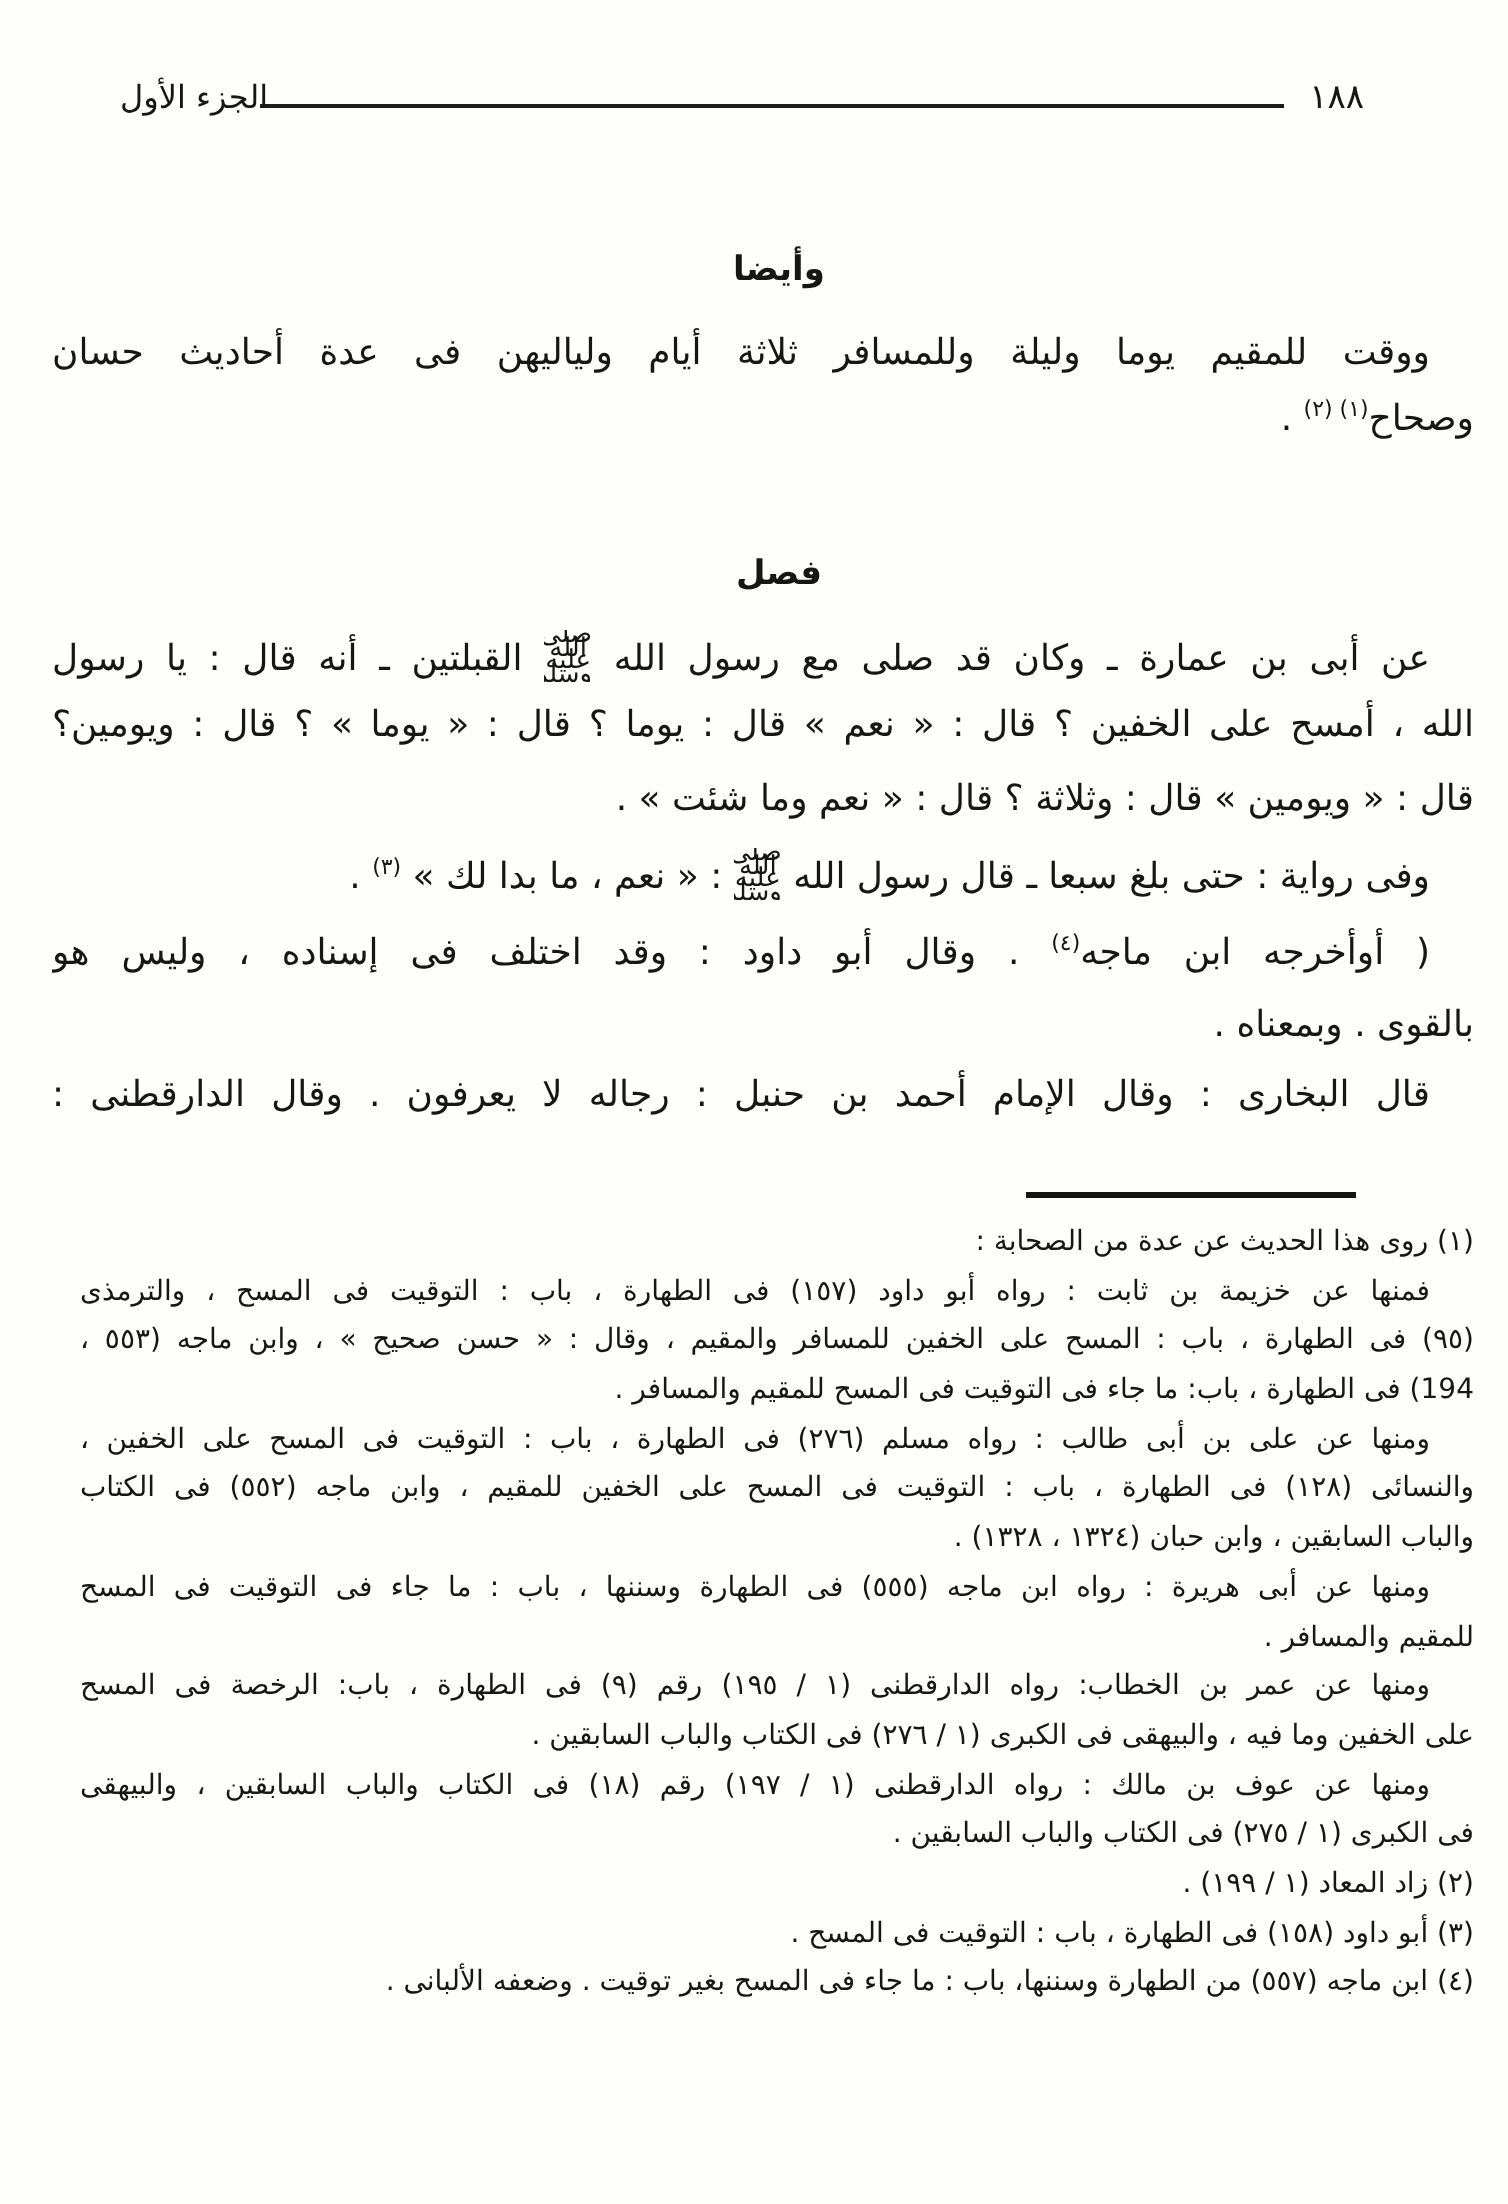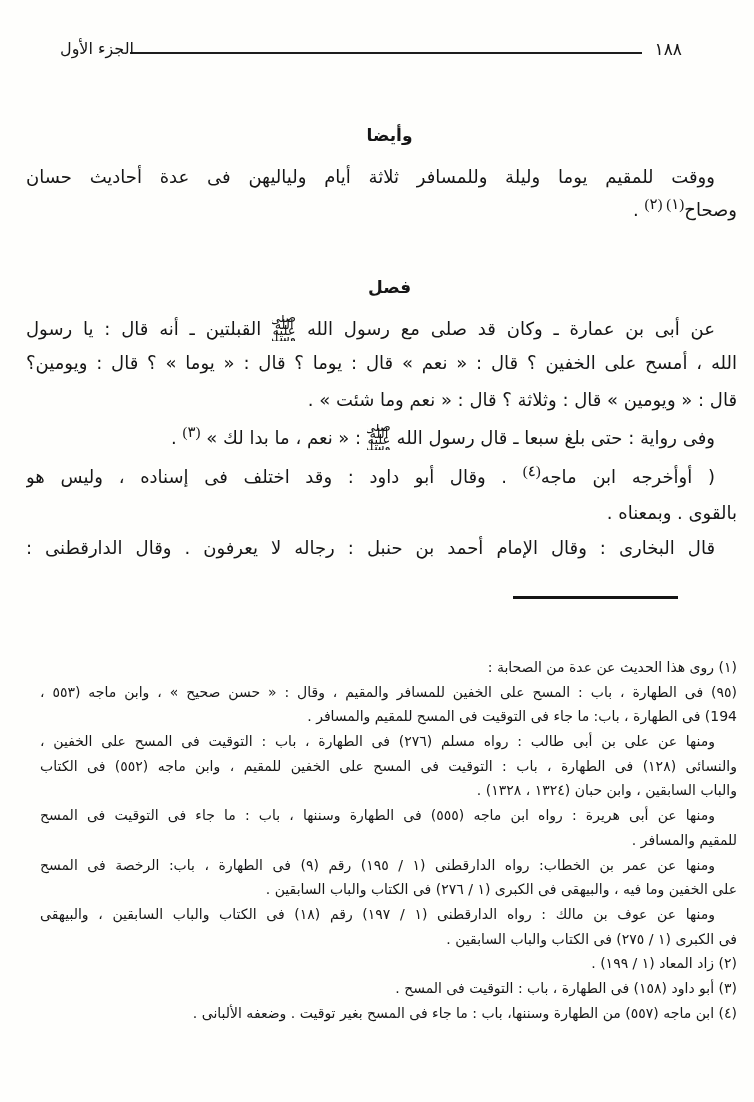--- a/index.html
+++ b/index.html
@@ -23,31 +23,31 @@
     font-size:18px;line-height:28px;height:28px;overflow:hidden;
   }
   .hd{
     position:absolute;right:17px;left:42px;
     font-size:17px;line-height:34px;height:34px;
     font-weight:bold;text-align:center;
   }
   .j{text-align:justify;text-align-last:justify;}
   .r{text-align:right;}
   .ind{padding-right:22px;}
-  .sup{font-size:15px;vertical-align:super;line-height:0;font-family:Liberation Serif, serif;}
+  .sup{font-size:11px;vertical-align:super;line-height:0;}
   .pbuh{
     display:inline-block;width:24px;font-size:13px;line-height:6.5px;
     text-align:center;vertical-align:-6px;white-space:normal;overflow:hidden;
     max-height:27px;
   }
   
   .fn-divider{position:absolute;top:596px;right:76px;width:165px;height:0;border-top:3px solid #141414;}
   .fns{
     position:absolute;top:609px;right:17px;left:40px;
-    font-size:14px;line-height:24.7px;margin-top:46px;
+    font-size:14px;line-height:24.7px;
   }
   .fl{height:24.7px;overflow:hidden;}
 </style>
 </head>
 <body>
 
 <div class="page">
 
   <div class="hdr-num">١٨٨</div>
   <div class="hdr-rule"></div>
@@ -67,20 +67,21 @@
   <div class="ml r ind" style="top:424px"><span>وفى رواية : حتى بلغ سبعا ـ قال رسول الله </span><span class="pbuh">صلى الله عليه وسلم</span><span> : « نعم ، ما بدا لك » </span><span class="sup">(٣)</span><span> .</span></div>
 
   <div class="ml j ind" style="top:463px"><span>( أوأخرجه ابن ماجه</span><span class="sup">(٤)</span><span> . وقال أبو داود : وقد اختلف فى إسناده ، وليس هو</span></div>
   <div class="ml r" style="top:499px">بالقوى . وبمعناه .</div>
 
   <div class="ml j ind" style="top:534px">قال البخارى : وقال الإمام أحمد بن حنبل : رجاله لا يعرفون . وقال الدارقطنى :</div>
 
   <div class="fn-divider"></div>
   <div class="fns">
     <div class="fl r">(١) روى هذا الحديث عن عدة من الصحابة :</div>
+    <div class="fl j ind">فمنها عن خزيمة بن ثابت : رواه أبو داود (١٥٧) فى الطهارة ، باب : التوقيت فى المسح ، والترمذى</div>
     <div class="fl j">(٩٥) فى الطهارة ، باب : المسح على الخفين للمسافر والمقيم ، وقال : « حسن صحيح » ، وابن ماجه (٥٥٣ ،</div>
     <div class="fl r">194) فى الطهارة ، باب: ما جاء فى التوقيت فى المسح للمقيم والمسافر .</div>
     <div class="fl j ind">ومنها عن على بن أبى طالب : رواه مسلم (٢٧٦) فى الطهارة ، باب : التوقيت فى المسح على الخفين ،</div>
     <div class="fl j">والنسائى (١٢٨) فى الطهارة ، باب : التوقيت فى المسح على الخفين للمقيم ، وابن ماجه (٥٥٢) فى الكتاب</div>
     <div class="fl r">والباب السابقين ، وابن حبان (١٣٢٤ ، ١٣٢٨) .</div>
     <div class="fl j ind">ومنها عن أبى هريرة : رواه ابن ماجه (٥٥٥) فى الطهارة وسننها ، باب : ما جاء فى التوقيت فى المسح</div>
     <div class="fl r">للمقيم والمسافر .</div>
     <div class="fl j ind">ومنها عن عمر بن الخطاب: رواه الدارقطنى (١ / ١٩٥) رقم (٩) فى الطهارة ، باب: الرخصة فى المسح</div>
     <div class="fl r">على الخفين وما فيه ، والبيهقى فى الكبرى (١ / ٢٧٦) فى الكتاب والباب السابقين .</div>
     <div class="fl j ind">ومنها عن عوف بن مالك : رواه الدارقطنى (١ / ١٩٧) رقم (١٨) فى الكتاب والباب السابقين ، والبيهقى</div>

